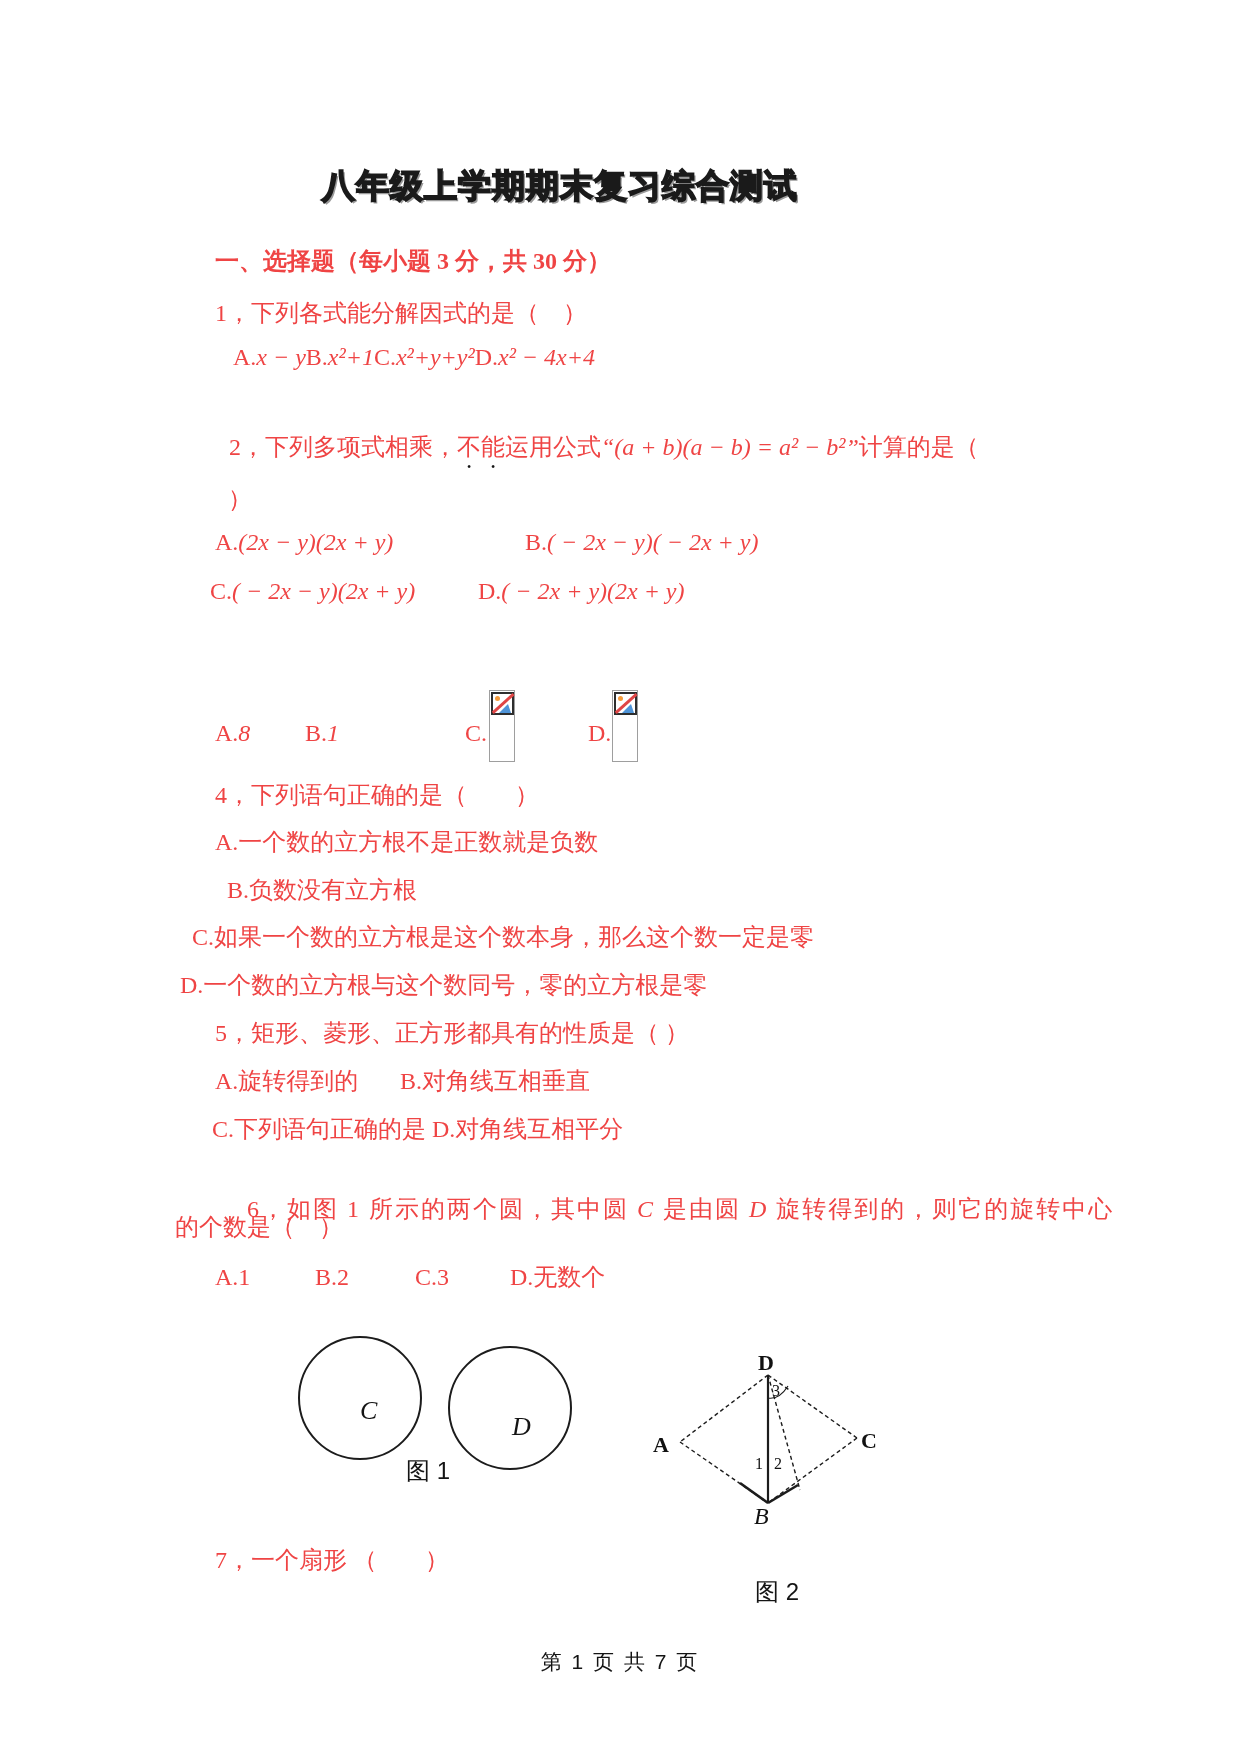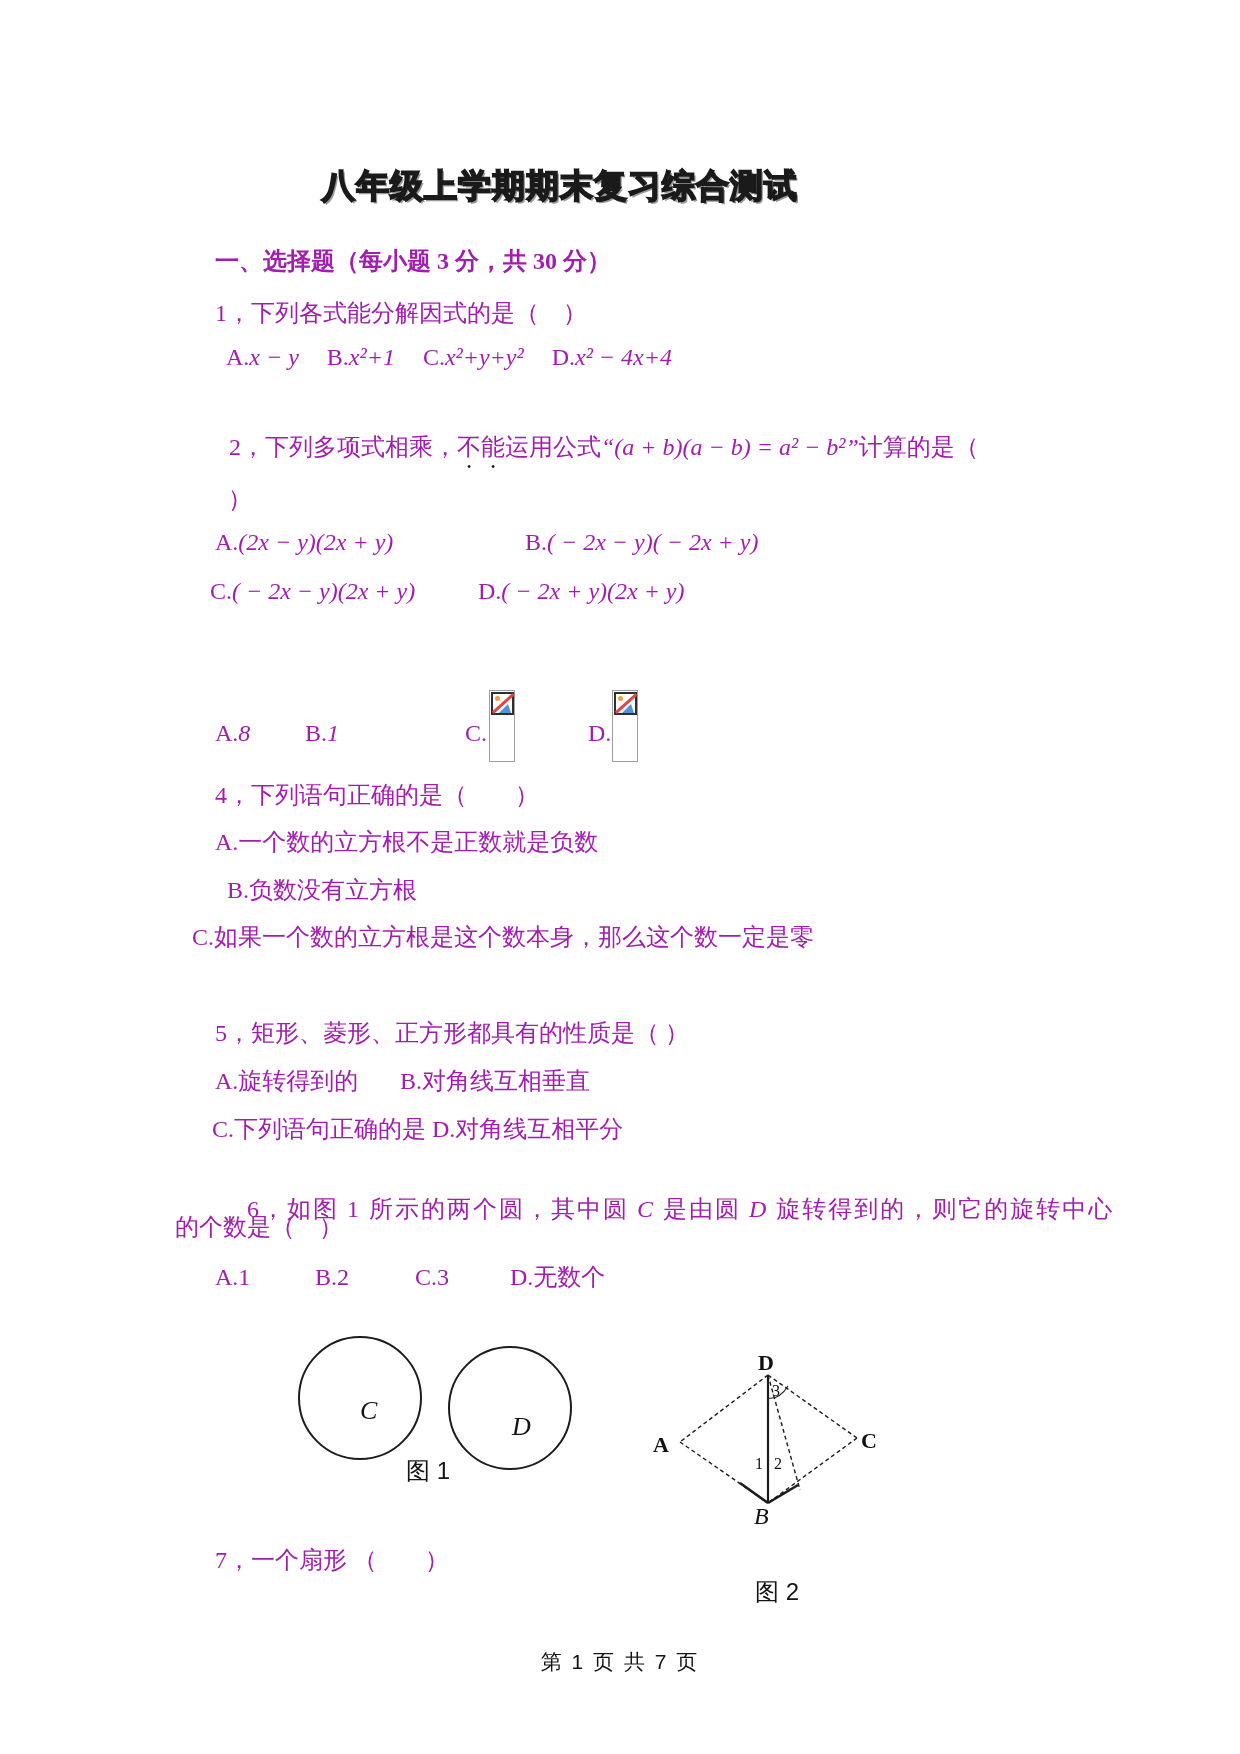--- a/index.html
+++ b/index.html
@@ -10,21 +10,21 @@
     background:#ffffff;
     font-family:"Liberation Serif","DejaVu Serif",serif;
     color:#141414;
     overflow:hidden;
   }
   .line{
     position:absolute;
     font-size:24px;
     line-height:1.25;
     white-space:pre;
-    color:#a21caf;
+    color:#ef4444;
   }
   .bold{font-weight:bold;}
   .title-line{
     left:170px; top:166px; width:780px;
     text-align:center;
     font-size:33px;
     font-weight:bold;
     letter-spacing:1px;
     color:#7f1d1d;
     -webkit-text-stroke:1.7px #1a1a1a;
@@ -67,21 +67,21 @@
 </head>
 <body>
 
 <div class="page">
 
   <div class="line title-line">八年级上学期期末复习综合测试</div>
 
   <div class="line bold" style="left:215px;top:246px;">一、选择题（每小题 3 分，共 30 分）</div>
 
   <div class="line" style="left:215px;top:298px;">1，下列各式能分解因式的是（　）</div>
-  <div class="line opts-flex" style="left:226px;top:342px;gap:28px;">
+  <div class="line opts-flex" style="left:233px;top:342px;">
     <span><span class="olabel">A.</span><span class="math">x − y</span></span>
     <span><span class="olabel">B.</span><span class="math">x²+1</span></span>
     <span><span class="olabel">C.</span><span class="math">x²+y+y²</span></span>
     <span><span class="olabel">D.</span><span class="math">x² − 4x+4</span></span>
   </div>
 
   <div class="line" style="left:205px;top:402px;">
     <span>2，下列多项式相乘，</span><span class="emph">不能</span><span>运用公式</span><span class="math">“(a + b)(a − b) = a² − b²”</span><span>计算的是（</span>
   </div>
   <div class="line" style="left:228px;top:484px;">）</div>
@@ -106,20 +106,21 @@
         <span class="bdot"></span>
         <span class="bmtn"></span>
         <span class="bslash"></span>
       </span>
     </span>
 
   <div class="line" style="left:215px;top:780px;">4，下列语句正确的是（　　）</div>
   <div class="line" style="left:215px;top:827px;">A.一个数的立方根不是正数就是负数</div>
   <div class="line" style="left:215px;top:875px;margin-left:12px;">B.负数没有立方根</div>
   <div class="line" style="left:192px;top:922px;">C.如果一个数的立方根是这个数本身，那么这个数一定是零</div>
+  <div class="line" style="left:180px;top:970px;">D.一个数的立方根与这个数同号，零的立方根是零</div>
 
   <div class="line" style="left:215px;top:1018px;">5，矩形、菱形、正方形都具有的性质是（ ）</div>
   <div class="line" style="left:215px;top:1066px;">A.旋转得到的</div>
   <div class="line" style="left:400px;top:1066px;">B.对角线互相垂直</div>
   <div class="line" style="left:212px;top:1114px;">C.下列语句正确的是</div>
   <div class="line" style="left:432px;top:1114px;">D.对角线互相平分</div>
 
   <div class="line" style="left:215px;top:1164px;letter-spacing:2px;">
     <span>6，如图 1 所示的两个圆，其中圆 </span><span class="math">C</span><span> 是由圆 </span><span class="math">D</span><span> 旋转得到的，则它的旋转中心</span>
   </div>

